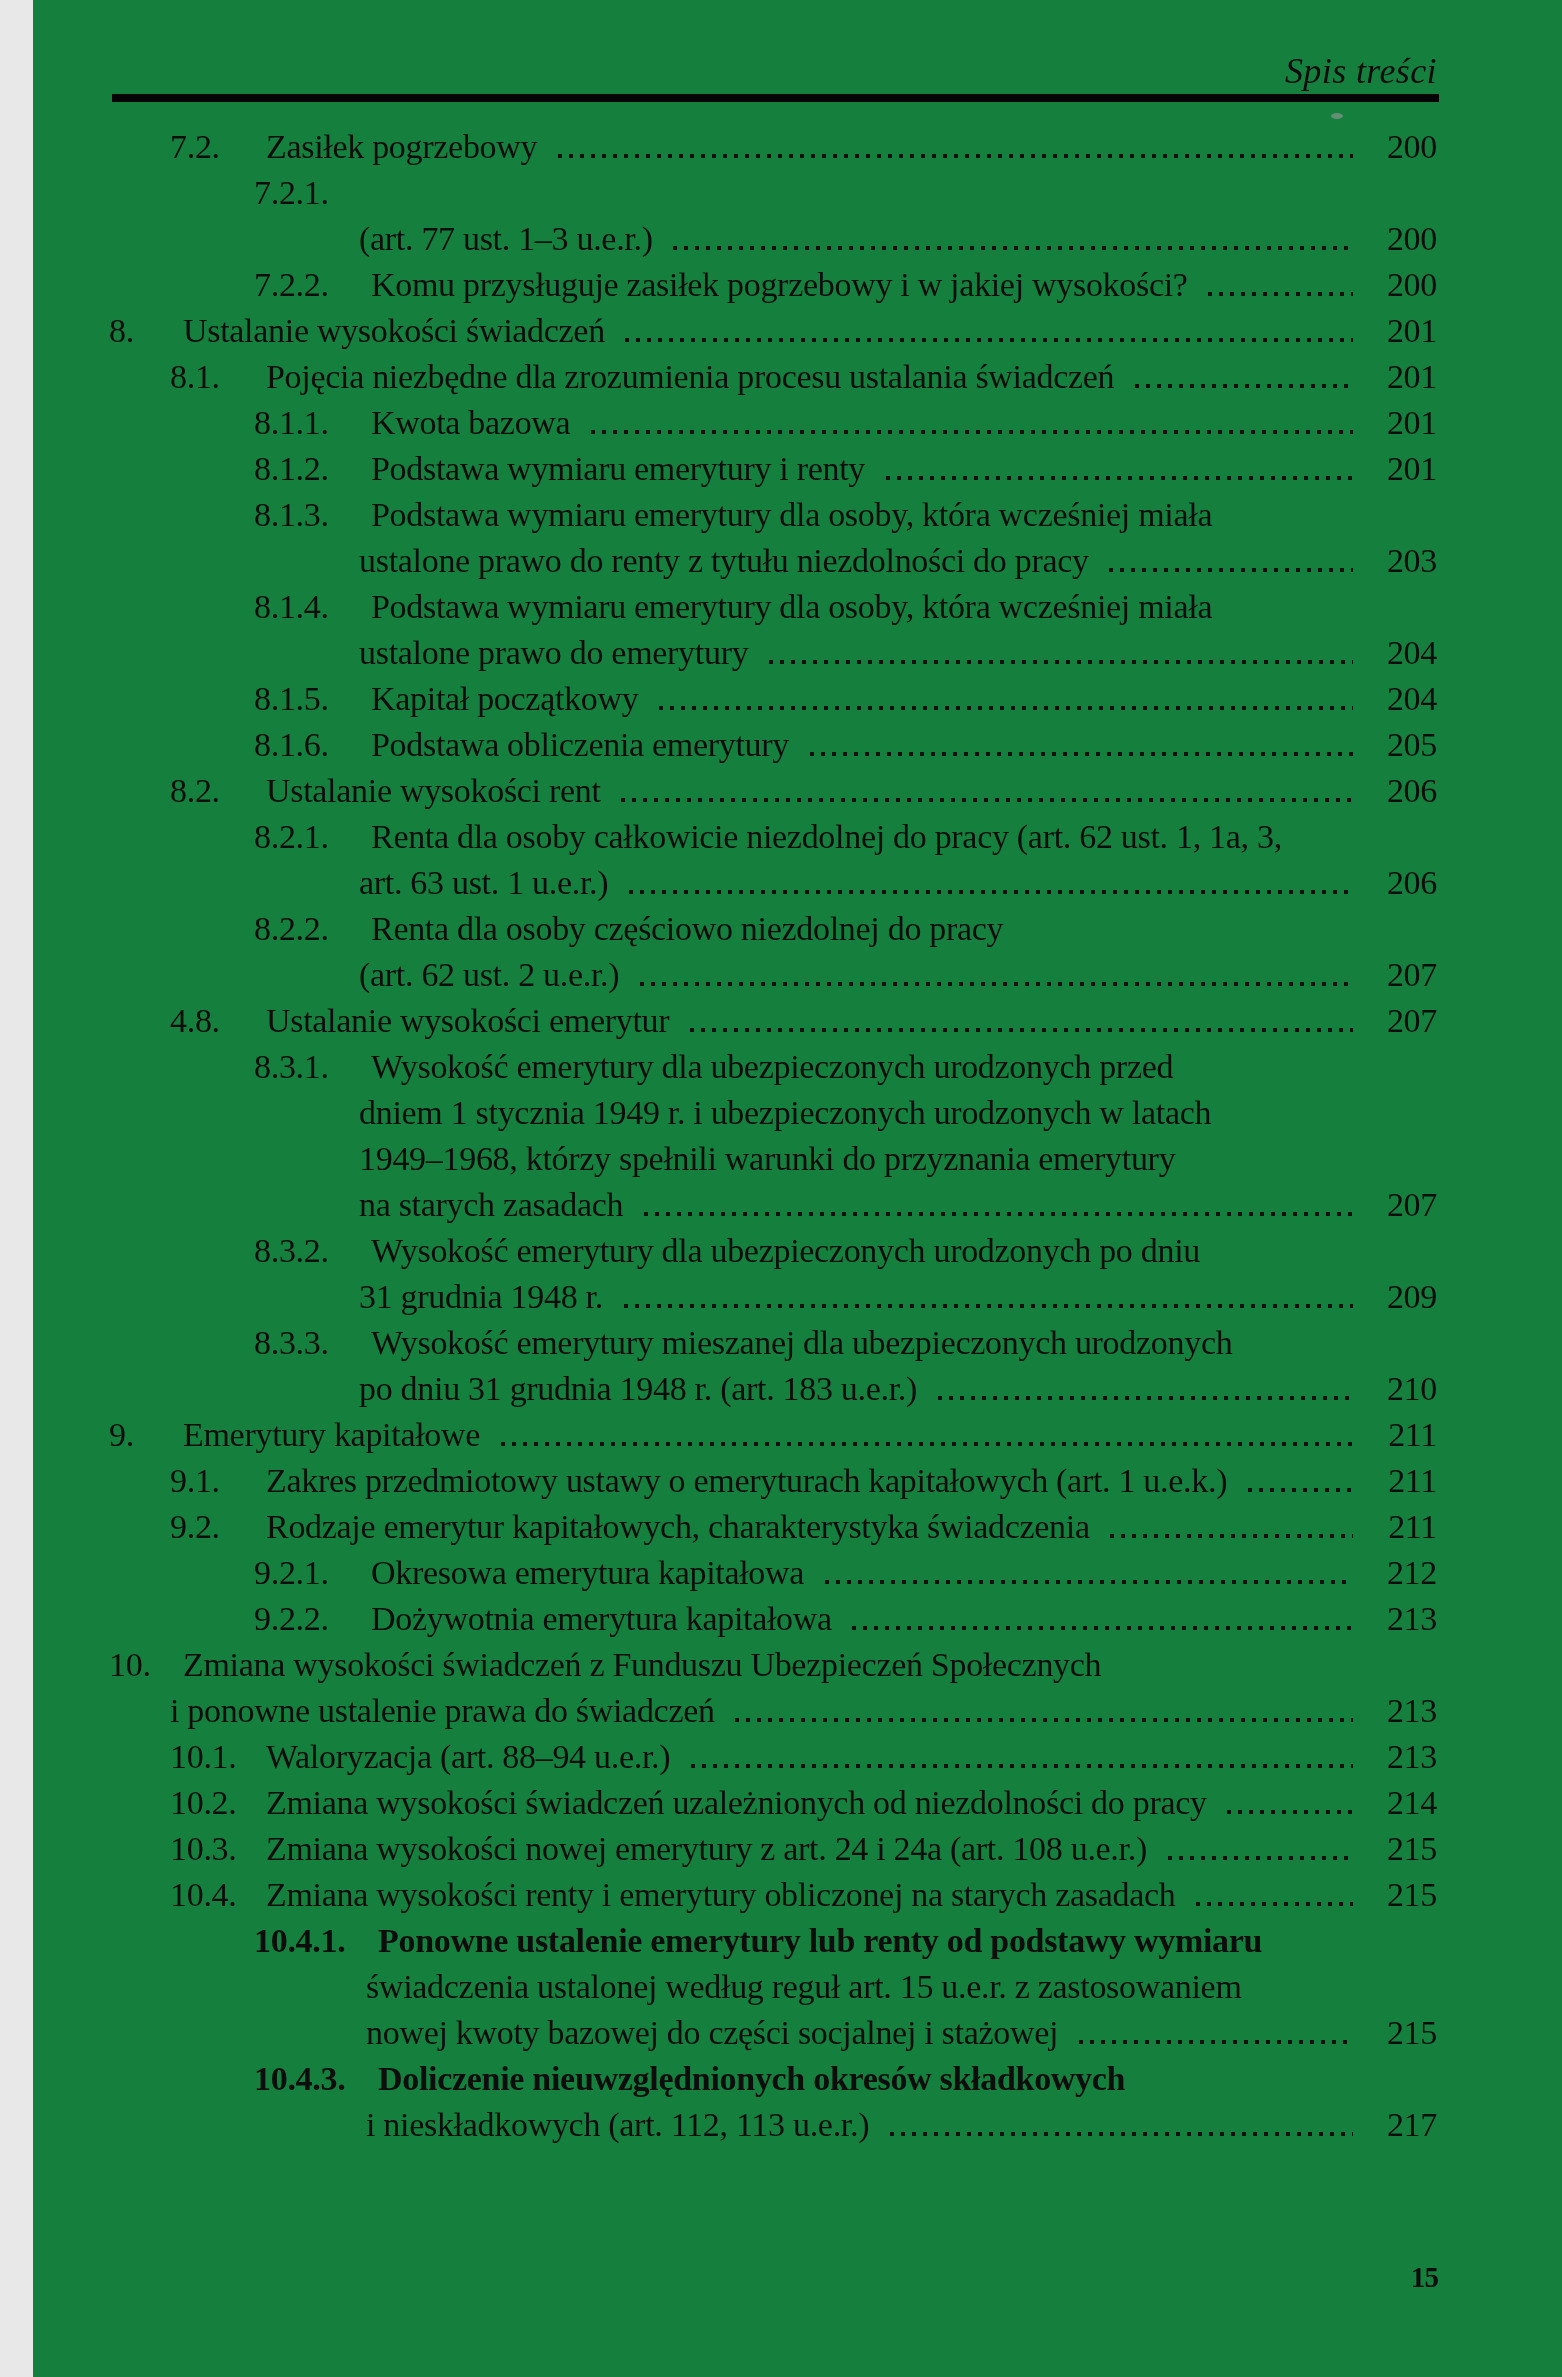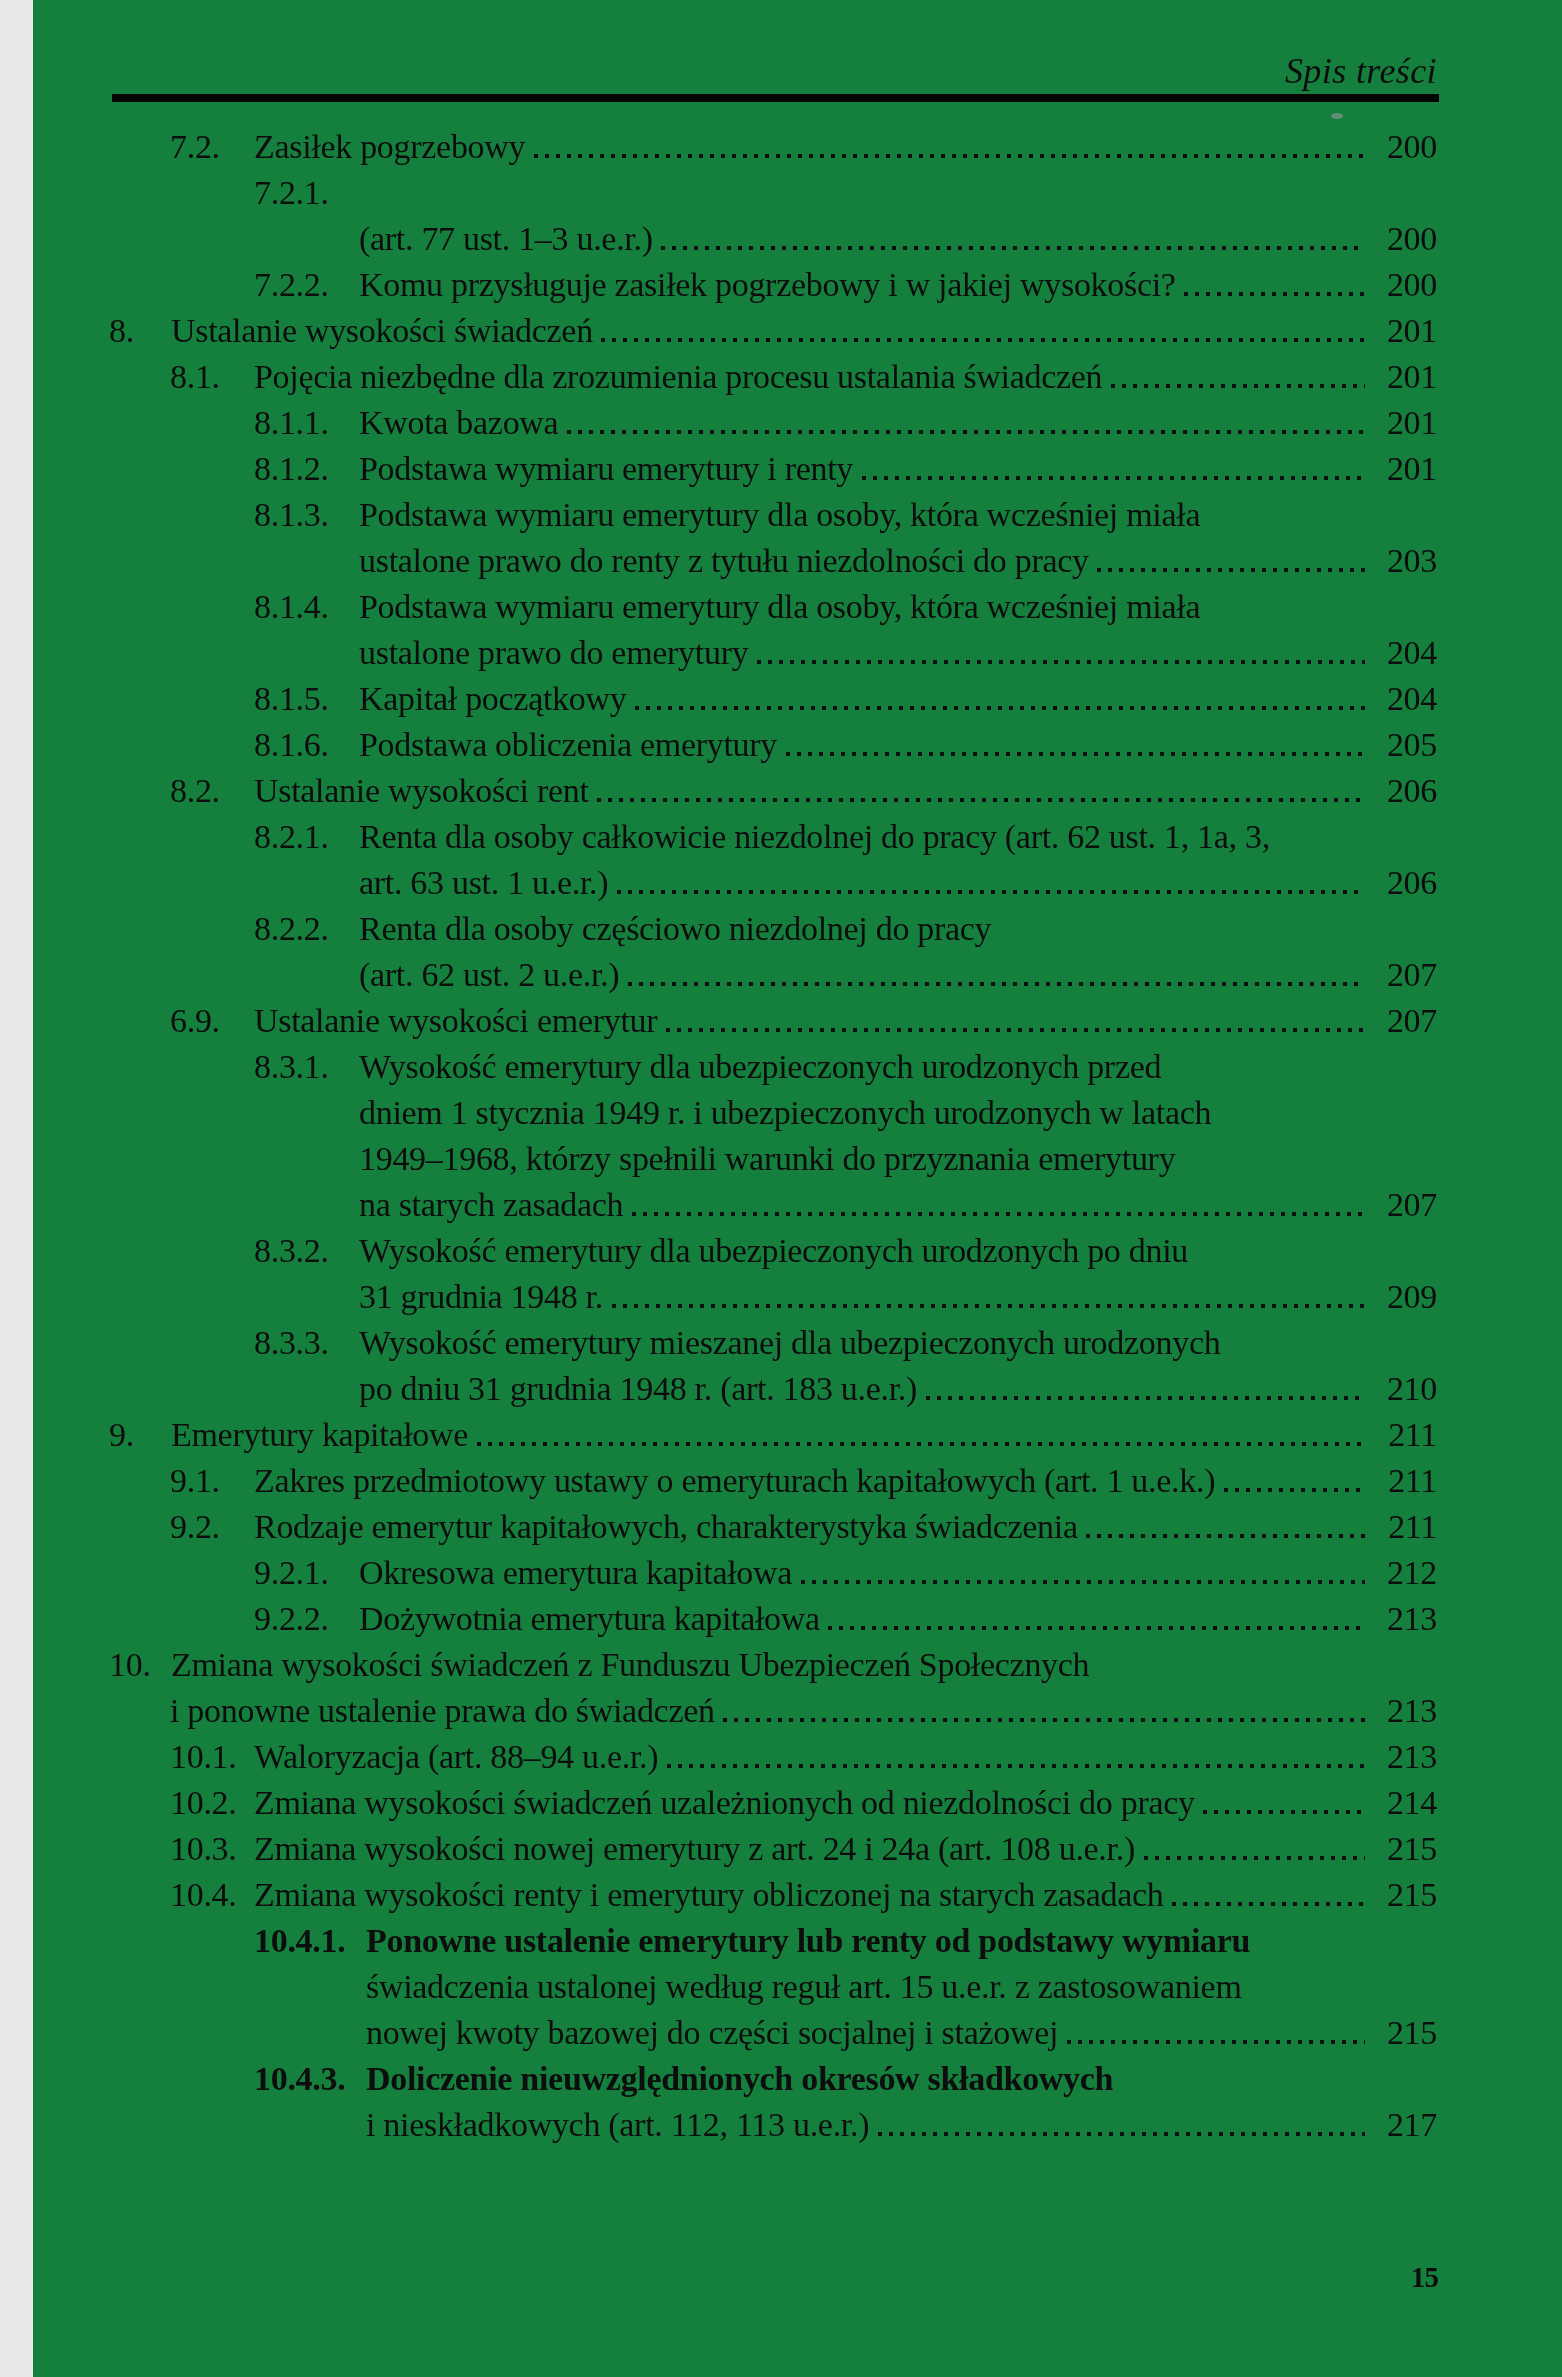--- a/index.html
+++ b/index.html
@@ -50,20 +50,21 @@
     left: 0;
     right: 158px; 
   }
   .row {
     display: flex;
     align-items: flex-end;
     line-height: 46px;
     font-size: 34px;
     letter-spacing: -0.3px;
     white-space: nowrap;
+    gap: 12px;
   }
   .num { flex: 0 0 auto; }
   .txt { flex: 0 0 auto; }
   
   .l0 { padding-left: 76px; }  .l0 .num { flex-basis: 62px; }
   .l1 { padding-left: 137px; } .l1 .num { flex-basis: 84px; }
   .l2 { padding-left: 221px; } .l2 .num { flex-basis: 105px; }
   .l3 { padding-left: 221px; font-weight: bold; } .l3 .num { flex-basis: 112px; }
   .c1 { padding-left: 137px; }
   .c2 { padding-left: 326px; }
@@ -205,21 +206,21 @@
       <span class="txt">Renta dla osoby częściowo niezdolnej do pracy</span>
 
     </div>
       <div class="row c2">
 
       <span class="txt">(art. 62 ust. 2 u.e.r.)</span>
       <span class="leader"></span>
       <span class="pg">207</span>
     </div>
       <div class="row l1">
-      <span class="num">6.9.</span>
+      <span class="num">4.8.</span>
       <span class="txt">Ustalanie wysokości emerytur</span>
       <span class="leader"></span>
       <span class="pg">207</span>
     </div>
       <div class="row l2">
       <span class="num">8.3.1.</span>
       <span class="txt">Wysokość emerytury dla ubezpieczonych urodzonych przed</span>
 
     </div>
       <div class="row c2">

